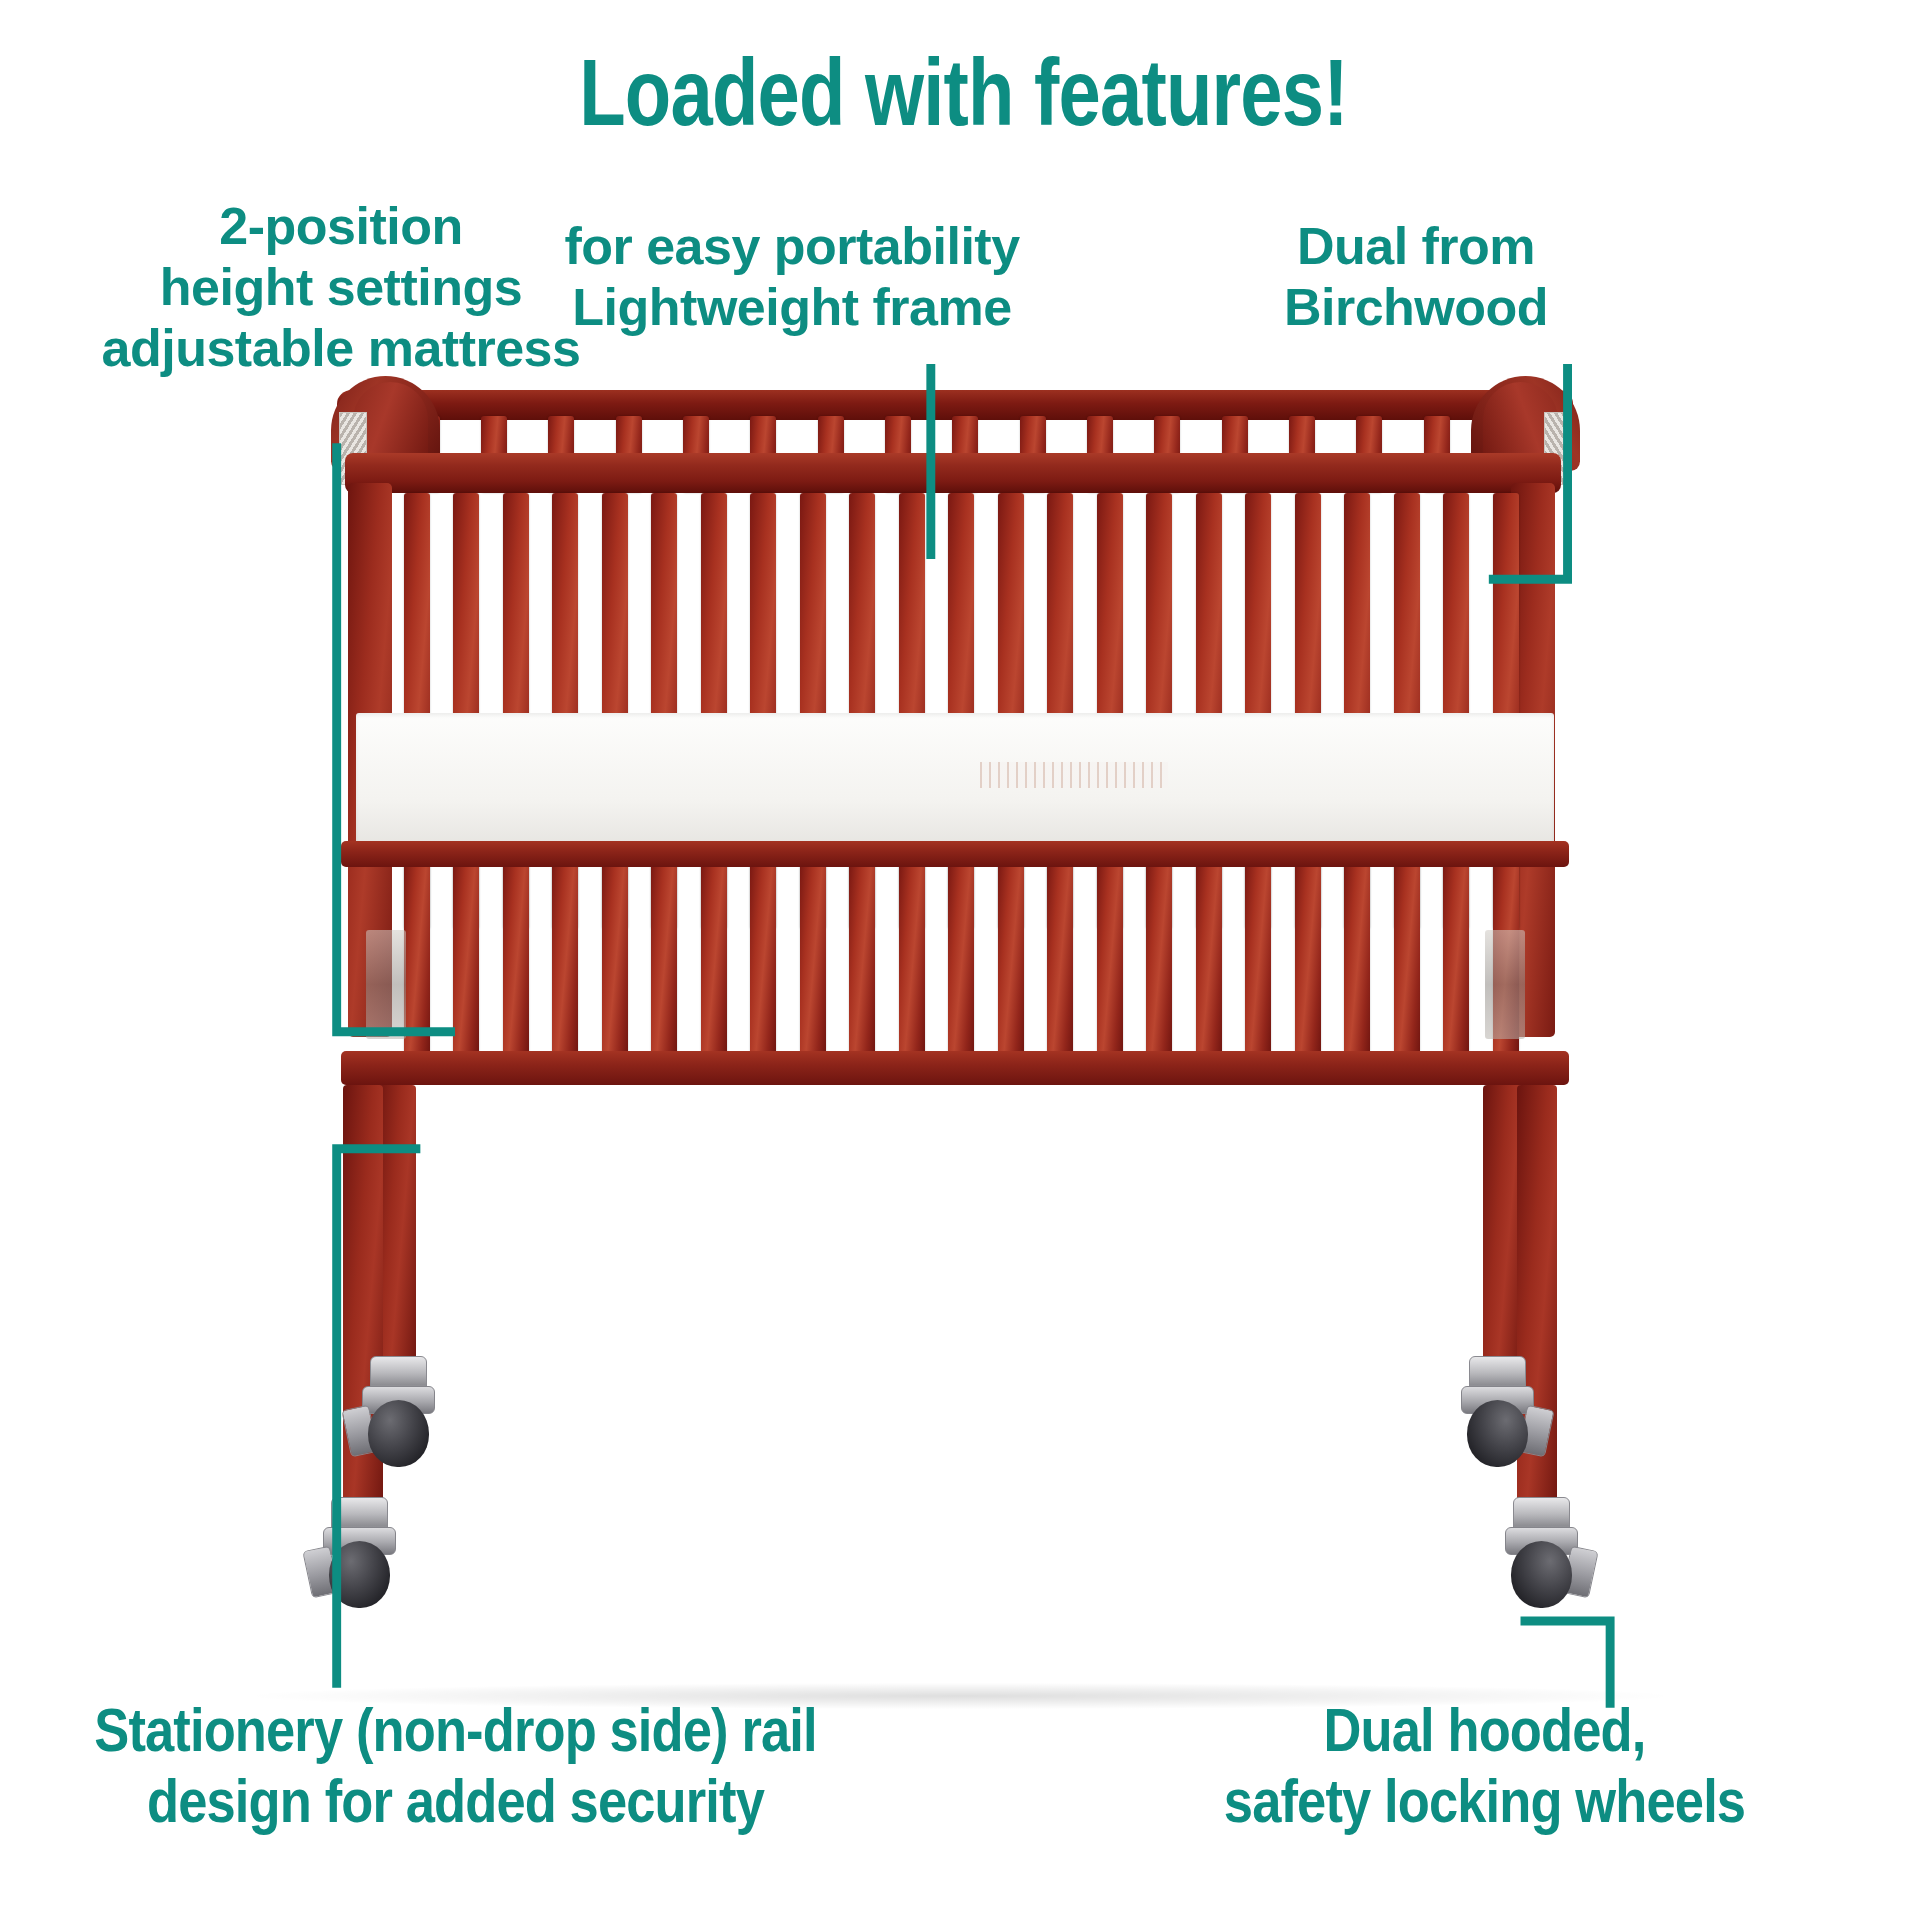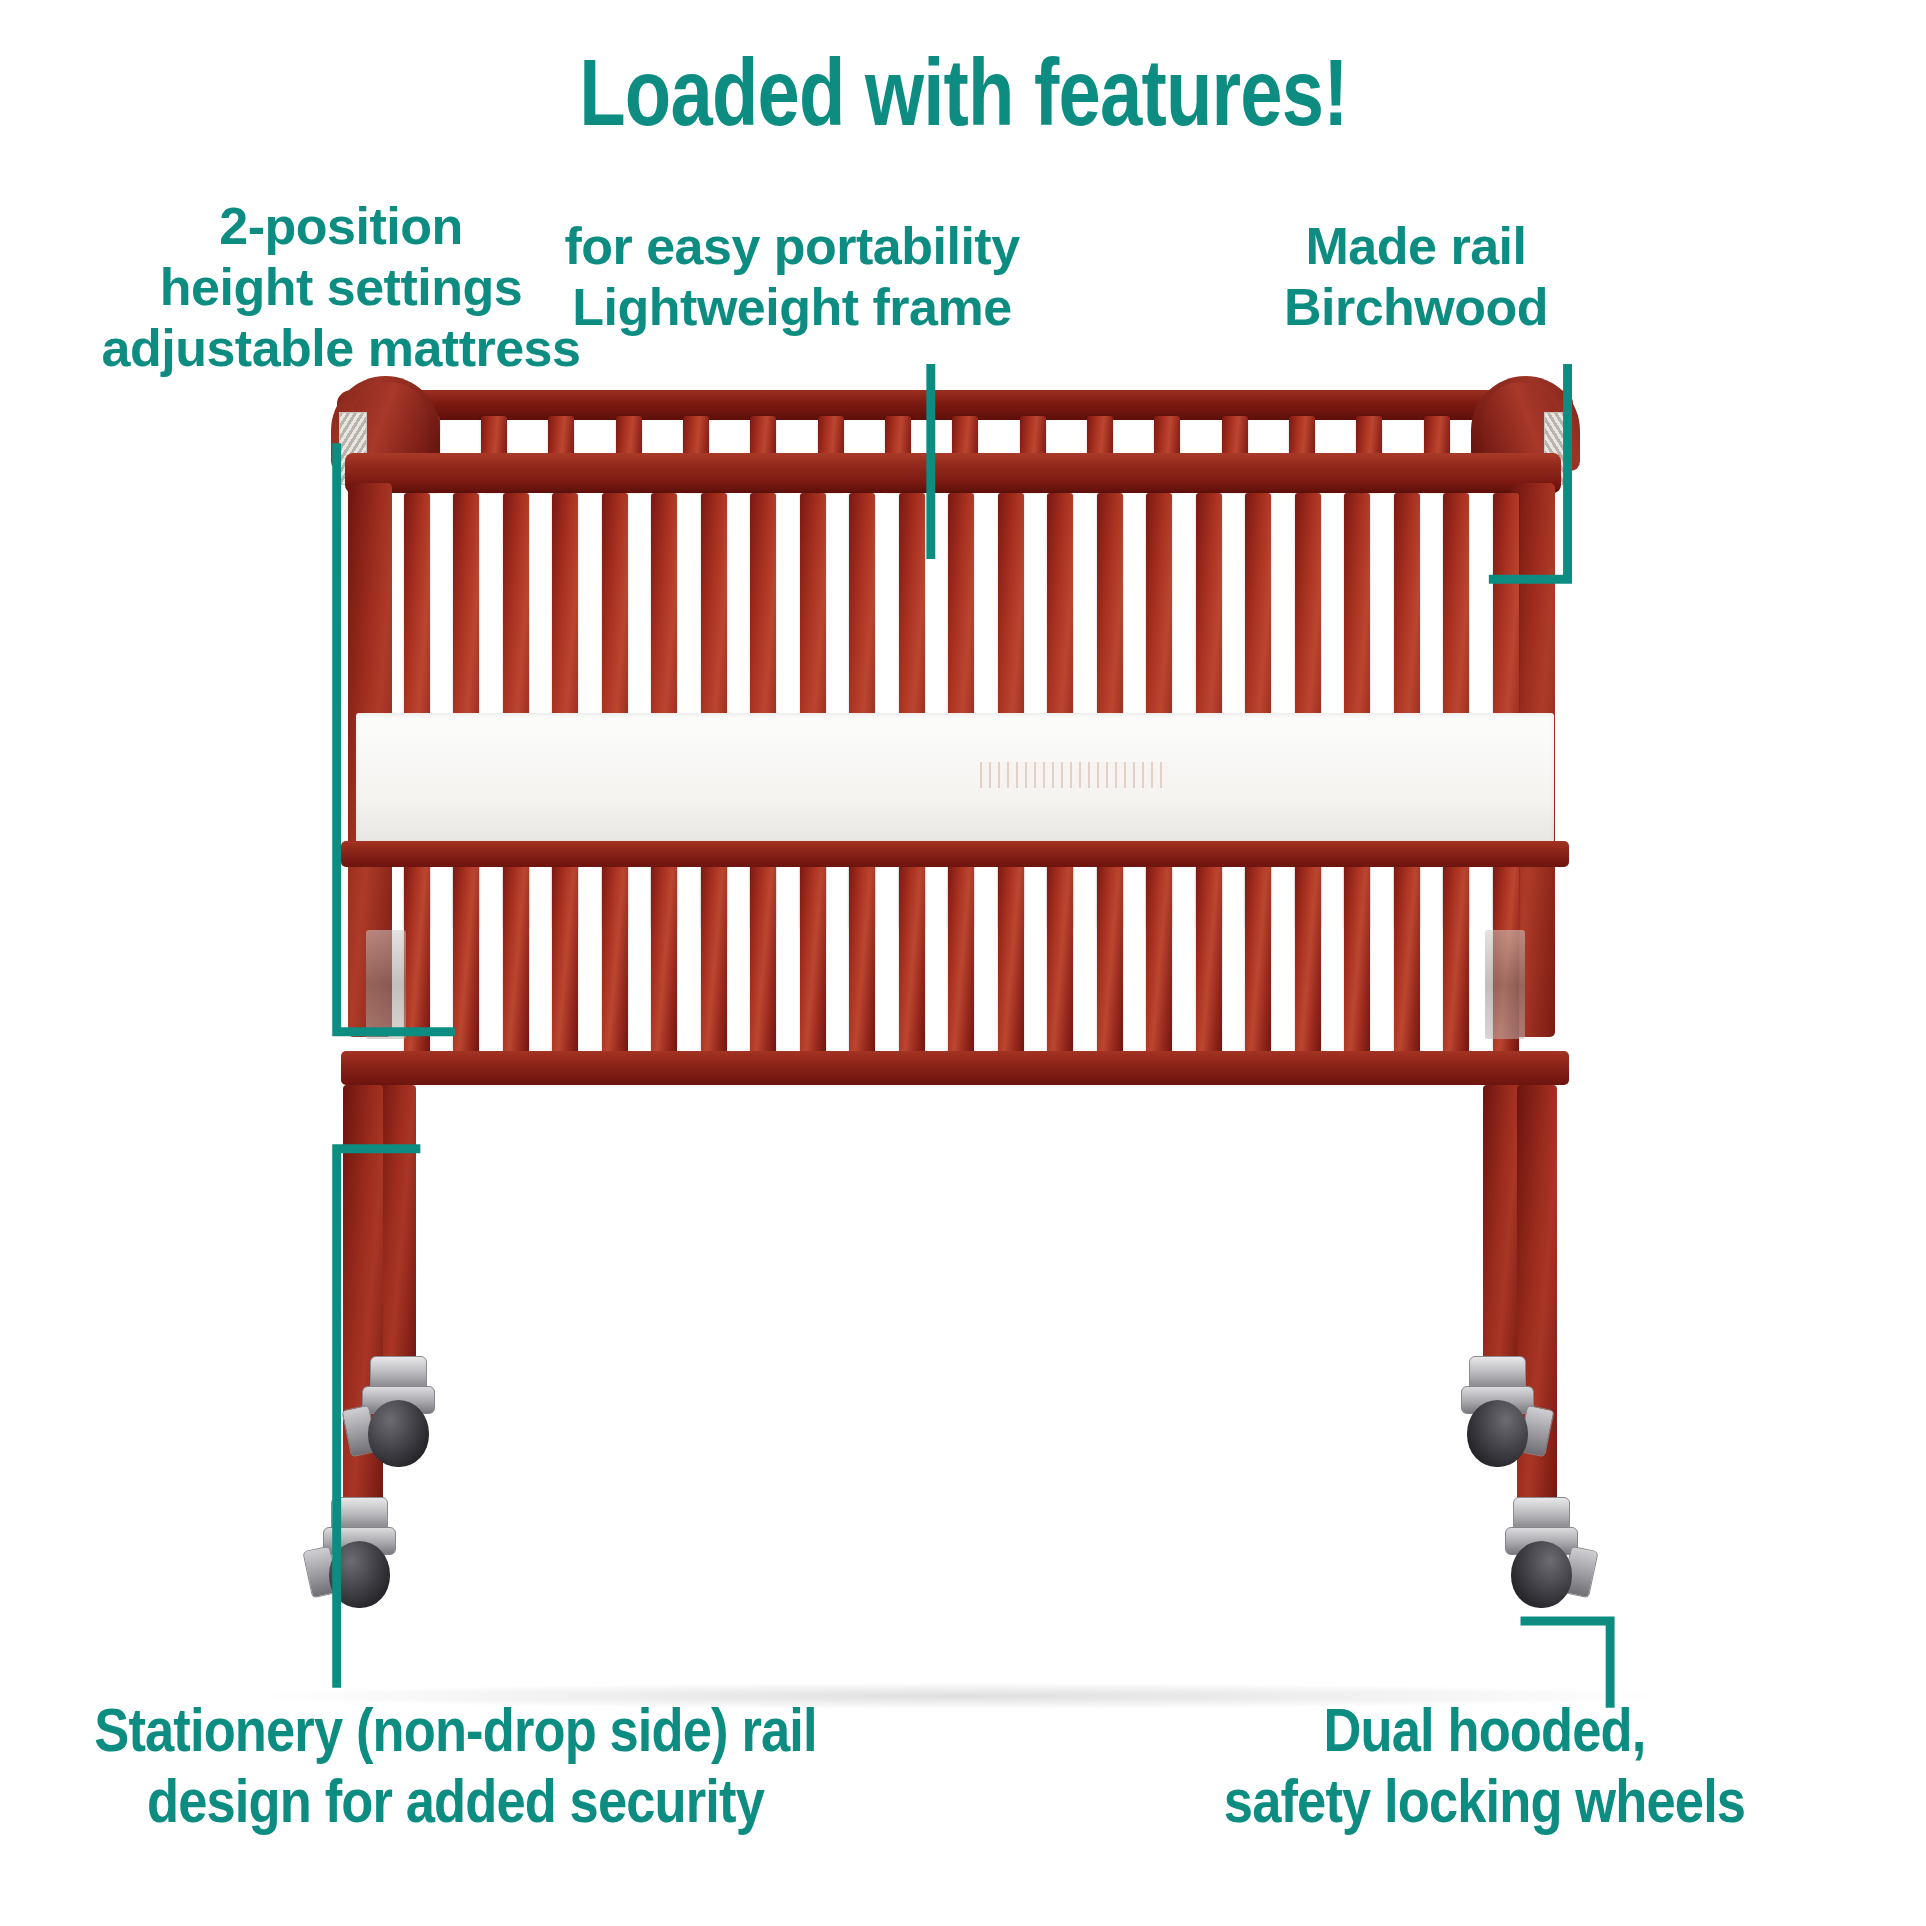--- a/index.html
+++ b/index.html
@@ -263,21 +263,21 @@
     <div>height settings</div>
     <div>adjustable mattress</div>
   </div>
 
   <div class="lbl wide" id="l-frame">
     <div>for easy portability</div>
     <div>Lightweight frame</div>
   </div>
 
   <div class="lbl wide" id="l-birch">
-    <div>Made rail</div>
+    <div>Dual from</div>
     <div>Birchwood</div>
   </div>
 
   <div class="lbl cond" id="l-rail">
     <div>Stationery (non-drop side) rail</div>
     <div>design for added security</div>
   </div>
 
   <div class="lbl cond" id="l-wheels">
     <div>Dual hooded,</div>

